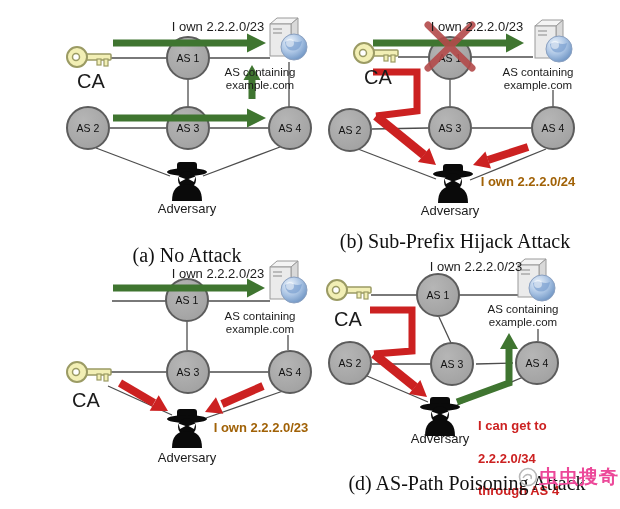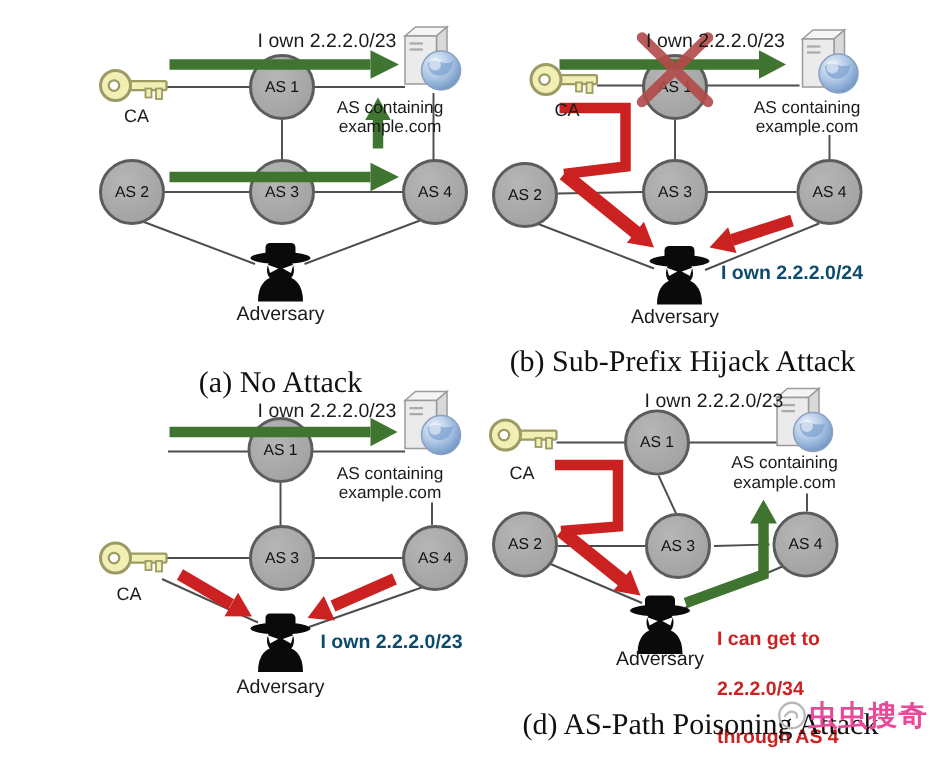--- a/index.html
+++ b/index.html
@@ -4,25 +4,25 @@
 <style>
   html,body{margin:0;padding:0;background:#fff;}
   #stage{position:relative;width:620px;height:509px;background:#fff;overflow:hidden;
          font-family:"Liberation Sans",sans-serif;}
   .panel{position:absolute;width:310px;height:255px;}
   .layer{position:absolute;left:0;top:0;}
   .under{z-index:1;} .over{z-index:3;}
   .t{position:absolute;z-index:4;white-space:nowrap;color:#1b1b1b;}
   .ctr{transform:translateX(-50%);}
   .banner{font-size:13px;}
-  .ca{font-size:12px;}
+  .ca{font-size:20px;}
   .srv{font-size:11.5px;line-height:12.5px;text-align:center;}
   .srv span{display:block;}
   .advl{font-size:13px;}
-  .redt{color:#0c4a6e;font-weight:bold;font-size:13px;}
+  .redt{color:#a16207;font-weight:bold;font-size:13px;}
   .redblock{color:#cc2121;font-weight:bold;font-size:13px;line-height:14.5px;text-align:left;}
   .redblock span{display:block;margin-top:18px;}
   .caption{font-family:"Liberation Serif",serif;font-size:20px;color:#111;}
   .node{position:absolute;z-index:2;width:44px;height:44px;border-radius:50%;
         background:radial-gradient(circle at 38% 32%, #b6b6b6, #9d9d9d);
         border:2px solid #5c5c5c;box-sizing:border-box;
         display:flex;align-items:center;justify-content:center;
         font-size:10.5px;color:#111;}
   .wm-text{position:absolute;z-index:6;font-size:19px;color:#ec4899;letter-spacing:1px;
            font-weight:bold;white-space:nowrap;}

